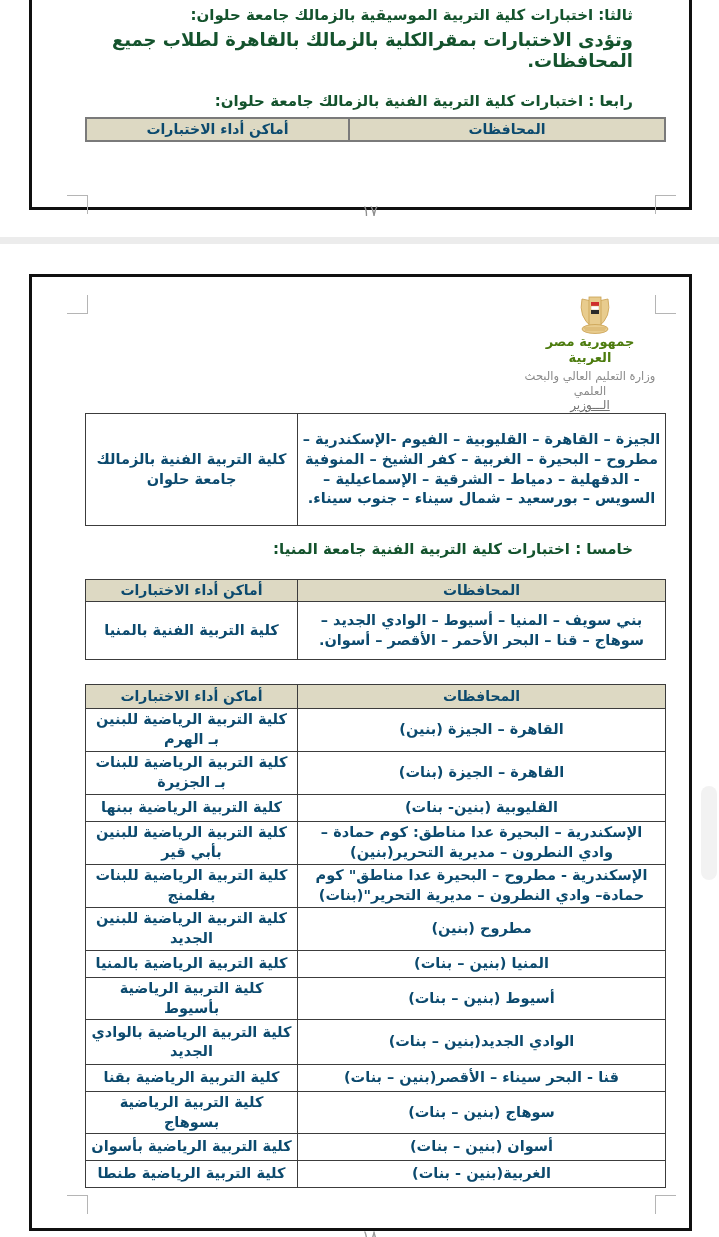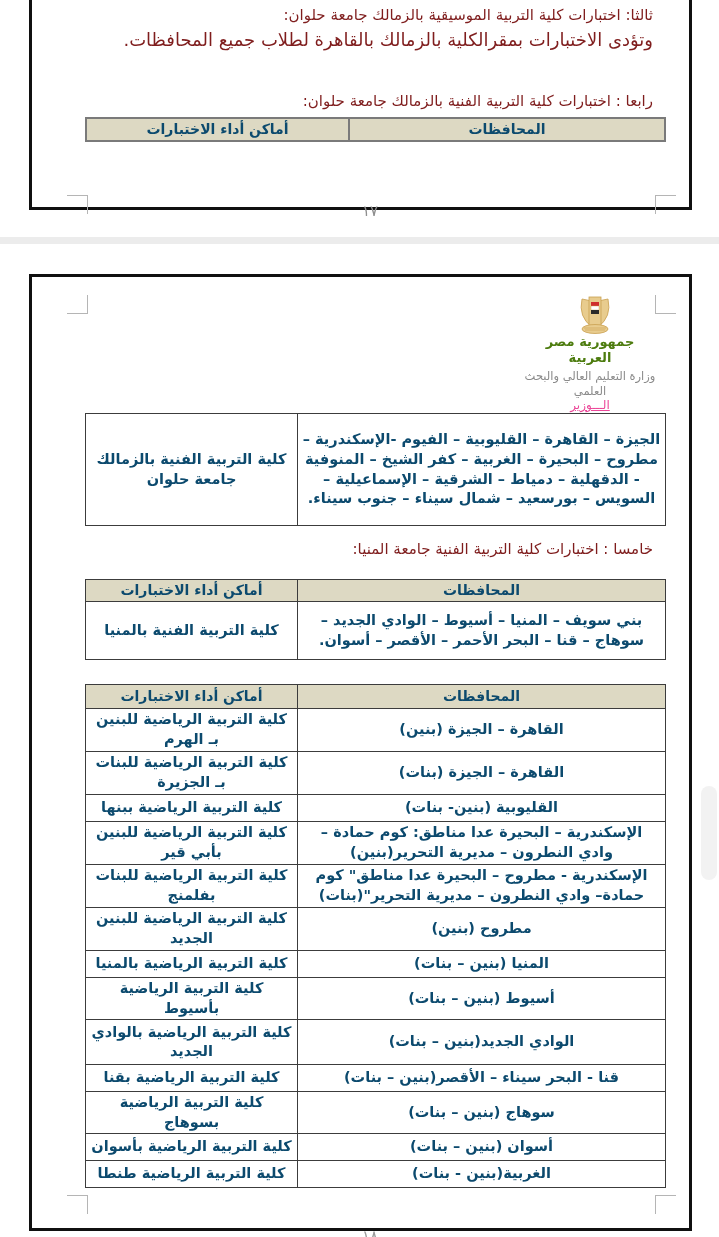--- a/index.html
+++ b/index.html
@@ -1,40 +1,40 @@
 <!DOCTYPE html>
 <html lang="ar"><head>
 <meta charset="utf-8">
 <style>
   html,body{margin:0;padding:0;background:#ffffff;}
   .screen{position:relative;width:719px;height:1237px;background:#ffffff;overflow:hidden;
           font-family:"DejaVu Sans", sans-serif;}
   .abs{position:absolute;}
   .page-frame{position:absolute;border:3px solid #101010;background:#ffffff;box-sizing:border-box;}
   .docline{position:absolute;left:32px;width:629px;direction:rtl;text-align:right;
-           color:#7f1d1d;font-weight:400;padding-right:28px;box-sizing:border-box;margin-left:20px;}
+           color:#14532d;font-weight:700;padding-right:28px;box-sizing:border-box;}
   .cropmark{position:absolute;width:21px;height:19px;box-sizing:border-box;}
   .cm-tr-open{border-top:1px solid #b5b5b5;border-right:1px solid #b5b5b5;}
   .cm-tl-open{border-top:1px solid #b5b5b5;border-left:1px solid #b5b5b5;}
   .cm-br-open{border-bottom:1px solid #b5b5b5;border-right:1px solid #b5b5b5;}
   .cm-bl-open{border-bottom:1px solid #b5b5b5;border-left:1px solid #b5b5b5;}
   .pagenum{position:absolute;text-align:center;color:#8f8f8f;font-size:15px;direction:rtl;}
   .separator{position:absolute;left:0;width:719px;background:#ececec;}
   table.doc{border-collapse:collapse;table-layout:fixed;direction:rtl;width:100%;}
   table.doc td,table.doc th{border:1.5px solid #3c3c3c;color:#0c4a6e;font-weight:700;
       text-align:center;vertical-align:middle;padding:1px 4px;box-sizing:border-box;
       font-size:14.5px;line-height:1.35;overflow:hidden;}
   table.doc th{background:#ddd9c3;font-size:14px;height:24px;}
   table.p1hdr td{border:2px solid #7a7a7a;background:#ddd9c3;height:23px;font-size:14px;}
   td.gov-justify{text-align:justify;padding:2px 8px;font-size:15px;line-height:1.42;}
   td.college{font-size:14.5px;}
   .hdrblock{position:absolute;left:505px;width:170px;text-align:center;direction:rtl;}
   .country{font-size:13px;color:#4d7c0f;font-weight:700;line-height:1.2;}
   .ministry{font-size:11.5px;color:#8a8a8a;line-height:1.25;}
-  .minister{font-size:12px;color:#ec4899;text-decoration:underline;}
+  .minister{font-size:12px;color:#737373;text-decoration:underline;}
   .scroll-thumb{position:absolute;left:701px;top:786px;width:16px;height:94px;
       background:#f2f2f2;border-radius:9px;}
   .partialnum{position:absolute;left:340px;top:1227px;width:60px;height:10px;overflow:hidden;
       text-align:center;color:#9a9a9a;font-size:15px;}
   tr.tall{height:43px;} tr.short{height:27px;} tr.xtall{height:45px;}
 </style>
 </head>
 <body>
 
 <div class="screen">

